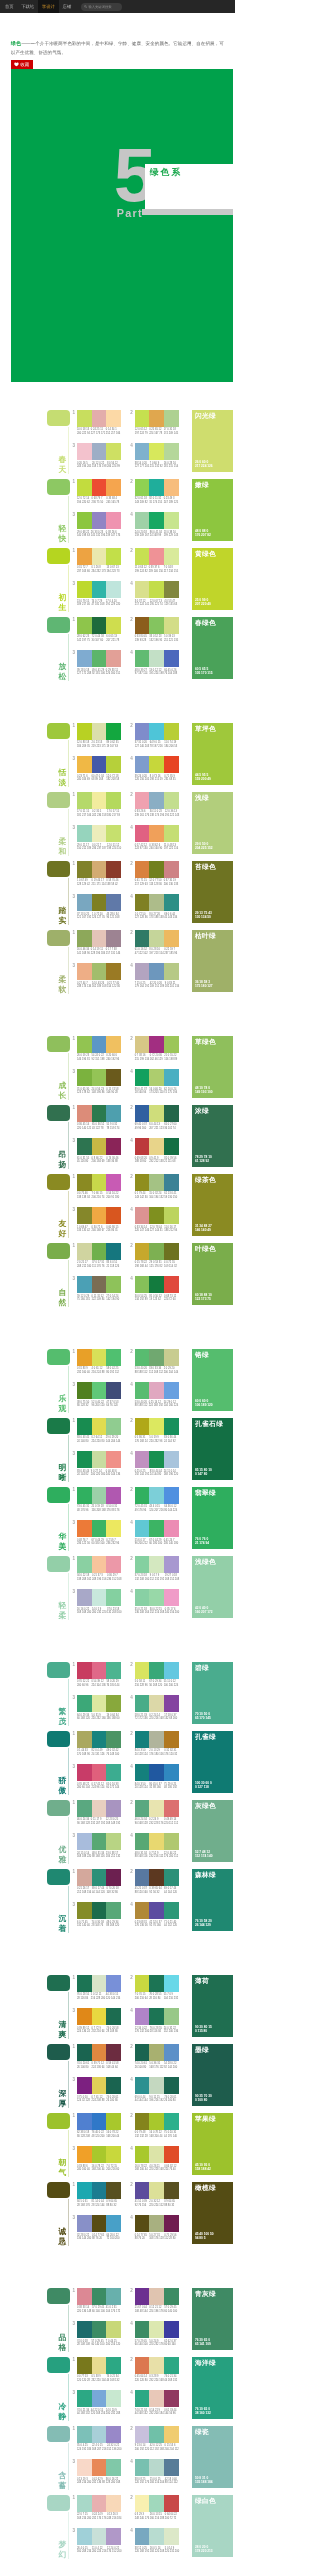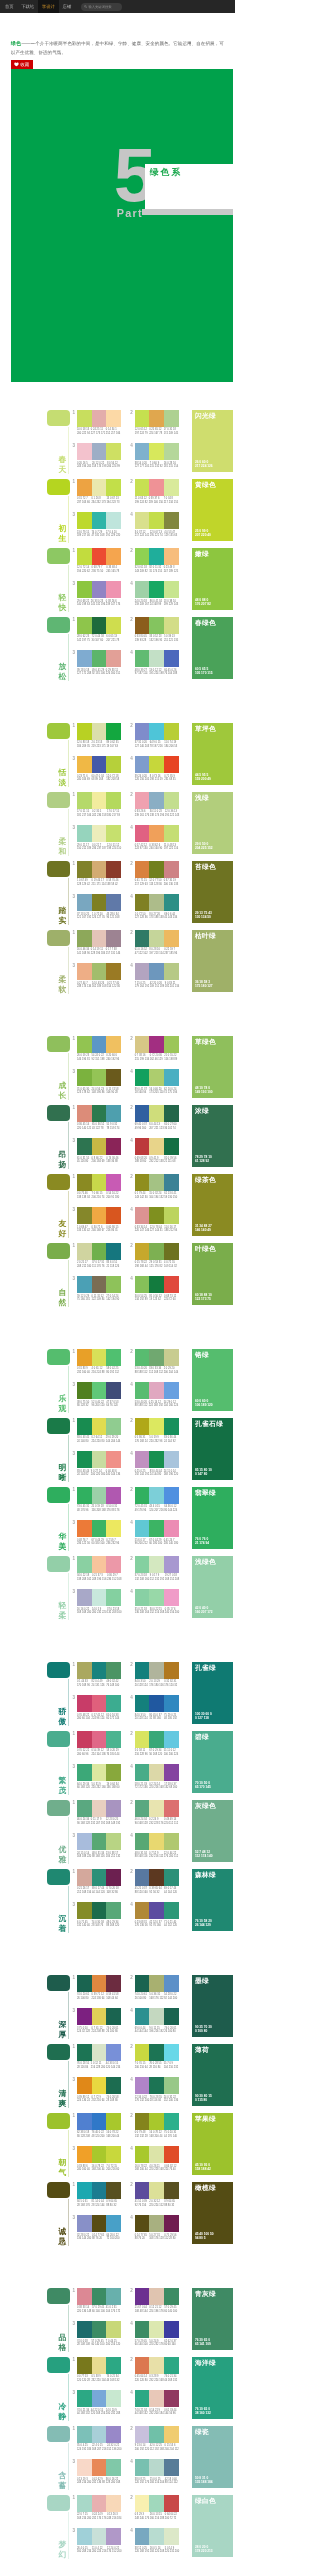--- a/index.html
+++ b/index.html
@@ -200,20 +200,119 @@
                 </div>
               </div>
             </div>
           </div>
           <div class="named" style="background:#cfdd6e">
             <div class="nm">闪光绿</div>
             <div class="nv">26 0 60 0<br>217 224 126</div>
           </div>
         </div>
         <div class="sect">
+          <div class="mainsw" style="background:#8dc863"></div>
+          <div class="rule" style="background:#8dc863;opacity:.3"></div>
+          <div class="mood" style="color:#8dc863">轻快</div>
+          <div class="combos">
+            <div class="combo">
+              <div class="ord">1</div>
+              <div class="swrow">
+                <div style="background:#c2dc3e"></div>
+                <div style="background:#ec4b32"></div>
+                <div style="background:#f5a54e"></div>
+              </div>
+              <div class="vals">
+                <div>
+                  <span>12 0 72 14</span>
+                  <span>194 220 62</span>
+                </div>
+                <div>
+                  <span>0 68 79 7</span>
+                  <span>236 75 50</span>
+                </div>
+                <div>
+                  <span>0 33 68 4</span>
+                  <span>245 165 78</span>
+                </div>
+              </div>
+            </div>
+            <div class="combo">
+              <div class="ord">2</div>
+              <div class="swrow">
+                <div style="background:#8fd152"></div>
+                <div style="background:#1fae9b"></div>
+                <div style="background:#f7bd7d"></div>
+              </div>
+              <div class="vals">
+                <div>
+                  <span>32 0 61 18</span>
+                  <span>143 209 82</span>
+                </div>
+                <div>
+                  <span>82 0 11 32</span>
+                  <span>31 174 155</span>
+                </div>
+                <div>
+                  <span>0 23 49 3</span>
+                  <span>247 189 125</span>
+                </div>
+              </div>
+            </div>
+            <div class="combo">
+              <div class="ord">3</div>
+              <div class="swrow">
+                <div style="background:#8cc63f"></div>
+                <div style="background:#9184c4"></div>
+                <div style="background:#ef93b0"></div>
+              </div>
+              <div class="vals">
+                <div>
+                  <span>29 0 68 22</span>
+                  <span>140 198 63</span>
+                </div>
+                <div>
+                  <span>26 33 0 23</span>
+                  <span>145 132 196</span>
+                </div>
+                <div>
+                  <span>0 38 26 6</span>
+                  <span>239 147 176</span>
+                </div>
+              </div>
+            </div>
+            <div class="combo">
+              <div class="ord">4</div>
+              <div class="swrow">
+                <div style="background:#9fd1a7"></div>
+                <div style="background:#18a863"></div>
+                <div style="background:#c7e58f"></div>
+              </div>
+              <div class="vals">
+                <div>
+                  <span>24 0 20 18</span>
+                  <span>159 209 167</span>
+                </div>
+                <div>
+                  <span>86 0 41 34</span>
+                  <span>24 168 99</span>
+                </div>
+                <div>
+                  <span>13 0 38 10</span>
+                  <span>199 229 143</span>
+                </div>
+              </div>
+            </div>
+          </div>
+          <div class="named" style="background:#8dc63f">
+            <div class="nm">嫩绿</div>
+            <div class="nv">48 0 88 0<br>176 207 82</div>
+          </div>
+        </div>
+        <div class="sect">
           <div class="mainsw" style="background:#b5d520"></div>
           <div class="rule" style="background:#b5d520;opacity:.3"></div>
           <div class="mood" style="color:#b5d520">初生</div>
           <div class="combos">
             <div class="combo">
               <div class="ord">1</div>
               <div class="swrow">
                 <div style="background:#eda342"></div>
                 <div style="background:#eae8ad"></div>
                 <div style="background:#c2df49"></div>
@@ -296,119 +395,20 @@
                 <div>
                   <span>4 0 53 47</span>
                   <span>129 135 63</span>
                 </div>
               </div>
             </div>
           </div>
           <div class="named" style="background:#c0d52a">
             <div class="nm">黄绿色</div>
             <div class="nv">25 0 99 0<br>207 220 40</div>
-          </div>
-        </div>
-        <div class="sect">
-          <div class="mainsw" style="background:#8dc863"></div>
-          <div class="rule" style="background:#8dc863;opacity:.3"></div>
-          <div class="mood" style="color:#8dc863">轻快</div>
-          <div class="combos">
-            <div class="combo">
-              <div class="ord">1</div>
-              <div class="swrow">
-                <div style="background:#c2dc3e"></div>
-                <div style="background:#ec4b32"></div>
-                <div style="background:#f5a54e"></div>
-              </div>
-              <div class="vals">
-                <div>
-                  <span>12 0 72 14</span>
-                  <span>194 220 62</span>
-                </div>
-                <div>
-                  <span>0 68 79 7</span>
-                  <span>236 75 50</span>
-                </div>
-                <div>
-                  <span>0 33 68 4</span>
-                  <span>245 165 78</span>
-                </div>
-              </div>
-            </div>
-            <div class="combo">
-              <div class="ord">2</div>
-              <div class="swrow">
-                <div style="background:#8fd152"></div>
-                <div style="background:#1fae9b"></div>
-                <div style="background:#f7bd7d"></div>
-              </div>
-              <div class="vals">
-                <div>
-                  <span>32 0 61 18</span>
-                  <span>143 209 82</span>
-                </div>
-                <div>
-                  <span>82 0 11 32</span>
-                  <span>31 174 155</span>
-                </div>
-                <div>
-                  <span>0 23 49 3</span>
-                  <span>247 189 125</span>
-                </div>
-              </div>
-            </div>
-            <div class="combo">
-              <div class="ord">3</div>
-              <div class="swrow">
-                <div style="background:#8cc63f"></div>
-                <div style="background:#9184c4"></div>
-                <div style="background:#ef93b0"></div>
-              </div>
-              <div class="vals">
-                <div>
-                  <span>29 0 68 22</span>
-                  <span>140 198 63</span>
-                </div>
-                <div>
-                  <span>26 33 0 23</span>
-                  <span>145 132 196</span>
-                </div>
-                <div>
-                  <span>0 38 26 6</span>
-                  <span>239 147 176</span>
-                </div>
-              </div>
-            </div>
-            <div class="combo">
-              <div class="ord">4</div>
-              <div class="swrow">
-                <div style="background:#9fd1a7"></div>
-                <div style="background:#18a863"></div>
-                <div style="background:#c7e58f"></div>
-              </div>
-              <div class="vals">
-                <div>
-                  <span>24 0 20 18</span>
-                  <span>159 209 167</span>
-                </div>
-                <div>
-                  <span>86 0 41 34</span>
-                  <span>24 168 99</span>
-                </div>
-                <div>
-                  <span>13 0 38 10</span>
-                  <span>199 229 143</span>
-                </div>
-              </div>
-            </div>
-          </div>
-          <div class="named" style="background:#8dc63f">
-            <div class="nm">嫩绿</div>
-            <div class="nv">48 0 88 0<br>176 207 82</div>
           </div>
         </div>
         <div class="sect">
           <div class="mainsw" style="background:#5fb673"></div>
           <div class="rule" style="background:#5fb673;opacity:.3"></div>
           <div class="mood" style="color:#5fb673">放松</div>
           <div class="combos">
             <div class="combo">
               <div class="ord">1</div>
               <div class="swrow">
@@ -1693,20 +1693,119 @@
             </div>
           </div>
           <div class="named" style="background:#93cfa8">
             <div class="nm">浅绿色</div>
             <div class="nv">42 0 40 0<br>160 207 172</div>
           </div>
         </div>
       </div>
       <div class="pgroup">
         <div class="sect">
+          <div class="mainsw" style="background:#4aac8e"></div>
+          <div class="rule" style="background:#4aac8e;opacity:.3"></div>
+          <div class="mood" style="color:#4aac8e">繁茂</div>
+          <div class="combos">
+            <div class="combo">
+              <div class="ord">1</div>
+              <div class="swrow">
+                <div style="background:#c83c60"></div>
+                <div style="background:#e06888"></div>
+                <div style="background:#4cb490"></div>
+              </div>
+              <div class="vals">
+                <div>
+                  <span>0 70 52 22</span>
+                  <span>200 60 96</span>
+                </div>
+                <div>
+                  <span>0 54 39 12</span>
+                  <span>224 104 136</span>
+                </div>
+                <div>
+                  <span>58 0 20 29</span>
+                  <span>76 180 144</span>
+                </div>
+              </div>
+            </div>
+            <div class="combo">
+              <div class="ord">2</div>
+              <div class="swrow">
+                <div style="background:#d8e460"></div>
+                <div style="background:#38a878"></div>
+                <div style="background:#64c8e0"></div>
+              </div>
+              <div class="vals">
+                <div>
+                  <span>5 0 58 11</span>
+                  <span>216 228 96</span>
+                </div>
+                <div>
+                  <span>67 0 29 34</span>
+                  <span>56 168 120</span>
+                </div>
+                <div>
+                  <span>55 11 0 12</span>
+                  <span>100 200 224</span>
+                </div>
+              </div>
+            </div>
+            <div class="combo">
+              <div class="ord">3</div>
+              <div class="swrow">
+                <div style="background:#3ca878"></div>
+                <div style="background:#dce8a0"></div>
+                <div style="background:#88a83c"></div>
+              </div>
+              <div class="vals">
+                <div>
+                  <span>64 0 29 34</span>
+                  <span>60 168 120</span>
+                </div>
+                <div>
+                  <span>5 0 31 9</span>
+                  <span>220 232 160</span>
+                </div>
+                <div>
+                  <span>19 0 64 34</span>
+                  <span>136 168 60</span>
+                </div>
+              </div>
+            </div>
+            <div class="combo">
+              <div class="ord">4</div>
+              <div class="swrow">
+                <div style="background:#48ac88"></div>
+                <div style="background:#dcd8a8"></div>
+                <div style="background:#8444a0"></div>
+              </div>
+              <div class="vals">
+                <div>
+                  <span>58 0 21 33</span>
+                  <span>72 172 136</span>
+                </div>
+                <div>
+                  <span>0 2 24 14</span>
+                  <span>220 216 168</span>
+                </div>
+                <div>
+                  <span>17 58 0 37</span>
+                  <span>132 68 160</span>
+                </div>
+              </div>
+            </div>
+          </div>
+          <div class="named" style="background:#4aac8e">
+            <div class="nm">碧绿</div>
+            <div class="nv">70 10 50 0<br>65 170 145</div>
+          </div>
+        </div>
+        <div class="sect">
           <div class="mainsw" style="background:#0f7a72"></div>
           <div class="rule" style="background:#0f7a72;opacity:.3"></div>
           <div class="mood" style="color:#0f7a72">骄傲</div>
           <div class="combos">
             <div class="combo">
               <div class="ord">1</div>
               <div class="swrow">
                 <div style="background:#aaa860"></div>
                 <div style="background:#18837e"></div>
                 <div style="background:#4c9464"></div>
@@ -1789,119 +1888,20 @@
                 <div>
                   <span>75 29 0 25</span>
                   <span>48 136 192</span>
                 </div>
               </div>
             </div>
           </div>
           <div class="named" style="background:#0f7a72">
             <div class="nm">孔雀绿</div>
             <div class="nv">100 30 60 0<br>0 127 118</div>
-          </div>
-        </div>
-        <div class="sect">
-          <div class="mainsw" style="background:#4aac8e"></div>
-          <div class="rule" style="background:#4aac8e;opacity:.3"></div>
-          <div class="mood" style="color:#4aac8e">繁茂</div>
-          <div class="combos">
-            <div class="combo">
-              <div class="ord">1</div>
-              <div class="swrow">
-                <div style="background:#c83c60"></div>
-                <div style="background:#e06888"></div>
-                <div style="background:#4cb490"></div>
-              </div>
-              <div class="vals">
-                <div>
-                  <span>0 70 52 22</span>
-                  <span>200 60 96</span>
-                </div>
-                <div>
-                  <span>0 54 39 12</span>
-                  <span>224 104 136</span>
-                </div>
-                <div>
-                  <span>58 0 20 29</span>
-                  <span>76 180 144</span>
-                </div>
-              </div>
-            </div>
-            <div class="combo">
-              <div class="ord">2</div>
-              <div class="swrow">
-                <div style="background:#d8e460"></div>
-                <div style="background:#38a878"></div>
-                <div style="background:#64c8e0"></div>
-              </div>
-              <div class="vals">
-                <div>
-                  <span>5 0 58 11</span>
-                  <span>216 228 96</span>
-                </div>
-                <div>
-                  <span>67 0 29 34</span>
-                  <span>56 168 120</span>
-                </div>
-                <div>
-                  <span>55 11 0 12</span>
-                  <span>100 200 224</span>
-                </div>
-              </div>
-            </div>
-            <div class="combo">
-              <div class="ord">3</div>
-              <div class="swrow">
-                <div style="background:#3ca878"></div>
-                <div style="background:#dce8a0"></div>
-                <div style="background:#88a83c"></div>
-              </div>
-              <div class="vals">
-                <div>
-                  <span>64 0 29 34</span>
-                  <span>60 168 120</span>
-                </div>
-                <div>
-                  <span>5 0 31 9</span>
-                  <span>220 232 160</span>
-                </div>
-                <div>
-                  <span>19 0 64 34</span>
-                  <span>136 168 60</span>
-                </div>
-              </div>
-            </div>
-            <div class="combo">
-              <div class="ord">4</div>
-              <div class="swrow">
-                <div style="background:#48ac88"></div>
-                <div style="background:#dcd8a8"></div>
-                <div style="background:#8444a0"></div>
-              </div>
-              <div class="vals">
-                <div>
-                  <span>58 0 21 33</span>
-                  <span>72 172 136</span>
-                </div>
-                <div>
-                  <span>0 2 24 14</span>
-                  <span>220 216 168</span>
-                </div>
-                <div>
-                  <span>17 58 0 37</span>
-                  <span>132 68 160</span>
-                </div>
-              </div>
-            </div>
-          </div>
-          <div class="named" style="background:#4aac8e">
-            <div class="nm">碧绿</div>
-            <div class="nv">70 10 50 0<br>65 170 145</div>
           </div>
         </div>
         <div class="sect">
           <div class="mainsw" style="background:#70ae8c"></div>
           <div class="rule" style="background:#70ae8c;opacity:.3"></div>
           <div class="mood" style="color:#70ae8c">优雅</div>
           <div class="combos">
             <div class="combo">
               <div class="ord">1</div>
               <div class="swrow">
@@ -2091,20 +2091,119 @@
             </div>
           </div>
           <div class="named" style="background:#1f8871">
             <div class="nm">森林绿</div>
             <div class="nv">76 10 58 20<br>26 144 129</div>
           </div>
         </div>
       </div>
       <div class="pgroup">
         <div class="sect">
+          <div class="mainsw" style="background:#1f6e50"></div>
+          <div class="rule" style="background:#1f6e50;opacity:.3"></div>
+          <div class="mood" style="color:#1f6e50">清爽</div>
+          <div class="combos">
+            <div class="combo">
+              <div class="ord">1</div>
+              <div class="swrow">
+                <div style="background:#1c7454"></div>
+                <div style="background:#d8e4c8"></div>
+                <div style="background:#7890d8"></div>
+              </div>
+              <div class="vals">
+                <div>
+                  <span>76 0 28 55</span>
+                  <span>28 116 84</span>
+                </div>
+                <div>
+                  <span>5 0 12 11</span>
+                  <span>216 228 200</span>
+                </div>
+                <div>
+                  <span>44 33 0 15</span>
+                  <span>120 144 216</span>
+                </div>
+              </div>
+            </div>
+            <div class="combo">
+              <div class="ord">2</div>
+              <div class="swrow">
+                <div style="background:#c8d840"></div>
+                <div style="background:#1c7454"></div>
+                <div style="background:#68d8e8"></div>
+              </div>
+              <div class="vals">
+                <div>
+                  <span>7 0 70 15</span>
+                  <span>200 216 64</span>
+                </div>
+                <div>
+                  <span>76 0 28 55</span>
+                  <span>28 116 84</span>
+                </div>
+                <div>
+                  <span>55 7 0 9</span>
+                  <span>104 216 232</span>
+                </div>
+              </div>
+            </div>
+            <div class="combo">
+              <div class="ord">3</div>
+              <div class="swrow">
+                <div style="background:#e08818"></div>
+                <div style="background:#e8d840"></div>
+                <div style="background:#1c6c50"></div>
+              </div>
+              <div class="vals">
+                <div>
+                  <span>0 39 89 12</span>
+                  <span>224 136 24</span>
+                </div>
+                <div>
+                  <span>0 7 72 9</span>
+                  <span>232 216 64</span>
+                </div>
+                <div>
+                  <span>74 0 26 58</span>
+                  <span>28 108 80</span>
+                </div>
+              </div>
+            </div>
+            <div class="combo">
+              <div class="ord">4</div>
+              <div class="swrow">
+                <div style="background:#b084c8"></div>
+                <div style="background:#1c7454"></div>
+                <div style="background:#98c888"></div>
+              </div>
+              <div class="vals">
+                <div>
+                  <span>12 34 0 22</span>
+                  <span>176 132 200</span>
+                </div>
+                <div>
+                  <span>76 0 28 55</span>
+                  <span>28 116 84</span>
+                </div>
+                <div>
+                  <span>24 0 32 22</span>
+                  <span>152 200 136</span>
+                </div>
+              </div>
+            </div>
+          </div>
+          <div class="named" style="background:#1f6e50">
+            <div class="nm">薄荷</div>
+            <div class="nv">90 30 80 15<br>0 115 80</div>
+          </div>
+        </div>
+        <div class="sect">
           <div class="mainsw" style="background:#1e5c4c"></div>
           <div class="rule" style="background:#1e5c4c;opacity:.3"></div>
           <div class="mood" style="color:#1e5c4c">深厚</div>
           <div class="combos">
             <div class="combo">
               <div class="ord">1</div>
               <div class="swrow">
                 <div style="background:#1a6450"></div>
                 <div style="background:#e08840"></div>
                 <div style="background:#6c2c40"></div>
@@ -2187,119 +2286,20 @@
                 <div>
                   <span>74 0 20 61</span>
                   <span>26 100 80</span>
                 </div>
               </div>
             </div>
           </div>
           <div class="named" style="background:#1e5c4c">
             <div class="nm">墨绿</div>
             <div class="nv">90 35 70 30<br>0 100 80</div>
-          </div>
-        </div>
-        <div class="sect">
-          <div class="mainsw" style="background:#1f6e50"></div>
-          <div class="rule" style="background:#1f6e50;opacity:.3"></div>
-          <div class="mood" style="color:#1f6e50">清爽</div>
-          <div class="combos">
-            <div class="combo">
-              <div class="ord">1</div>
-              <div class="swrow">
-                <div style="background:#1c7454"></div>
-                <div style="background:#d8e4c8"></div>
-                <div style="background:#7890d8"></div>
-              </div>
-              <div class="vals">
-                <div>
-                  <span>76 0 28 55</span>
-                  <span>28 116 84</span>
-                </div>
-                <div>
-                  <span>5 0 12 11</span>
-                  <span>216 228 200</span>
-                </div>
-                <div>
-                  <span>44 33 0 15</span>
-                  <span>120 144 216</span>
-                </div>
-              </div>
-            </div>
-            <div class="combo">
-              <div class="ord">2</div>
-              <div class="swrow">
-                <div style="background:#c8d840"></div>
-                <div style="background:#1c7454"></div>
-                <div style="background:#68d8e8"></div>
-              </div>
-              <div class="vals">
-                <div>
-                  <span>7 0 70 15</span>
-                  <span>200 216 64</span>
-                </div>
-                <div>
-                  <span>76 0 28 55</span>
-                  <span>28 116 84</span>
-                </div>
-                <div>
-                  <span>55 7 0 9</span>
-                  <span>104 216 232</span>
-                </div>
-              </div>
-            </div>
-            <div class="combo">
-              <div class="ord">3</div>
-              <div class="swrow">
-                <div style="background:#e08818"></div>
-                <div style="background:#e8d840"></div>
-                <div style="background:#1c6c50"></div>
-              </div>
-              <div class="vals">
-                <div>
-                  <span>0 39 89 12</span>
-                  <span>224 136 24</span>
-                </div>
-                <div>
-                  <span>0 7 72 9</span>
-                  <span>232 216 64</span>
-                </div>
-                <div>
-                  <span>74 0 26 58</span>
-                  <span>28 108 80</span>
-                </div>
-              </div>
-            </div>
-            <div class="combo">
-              <div class="ord">4</div>
-              <div class="swrow">
-                <div style="background:#b084c8"></div>
-                <div style="background:#1c7454"></div>
-                <div style="background:#98c888"></div>
-              </div>
-              <div class="vals">
-                <div>
-                  <span>12 34 0 22</span>
-                  <span>176 132 200</span>
-                </div>
-                <div>
-                  <span>76 0 28 55</span>
-                  <span>28 116 84</span>
-                </div>
-                <div>
-                  <span>24 0 32 22</span>
-                  <span>152 200 136</span>
-                </div>
-              </div>
-            </div>
-          </div>
-          <div class="named" style="background:#1f6e50">
-            <div class="nm">薄荷</div>
-            <div class="nv">90 30 80 15<br>0 115 80</div>
           </div>
         </div>
         <div class="sect">
           <div class="mainsw" style="background:#9cc22c"></div>
           <div class="rule" style="background:#9cc22c;opacity:.3"></div>
           <div class="mood" style="color:#9cc22c">朝气</div>
           <div class="combos">
             <div class="combo">
               <div class="ord">1</div>
               <div class="swrow">

